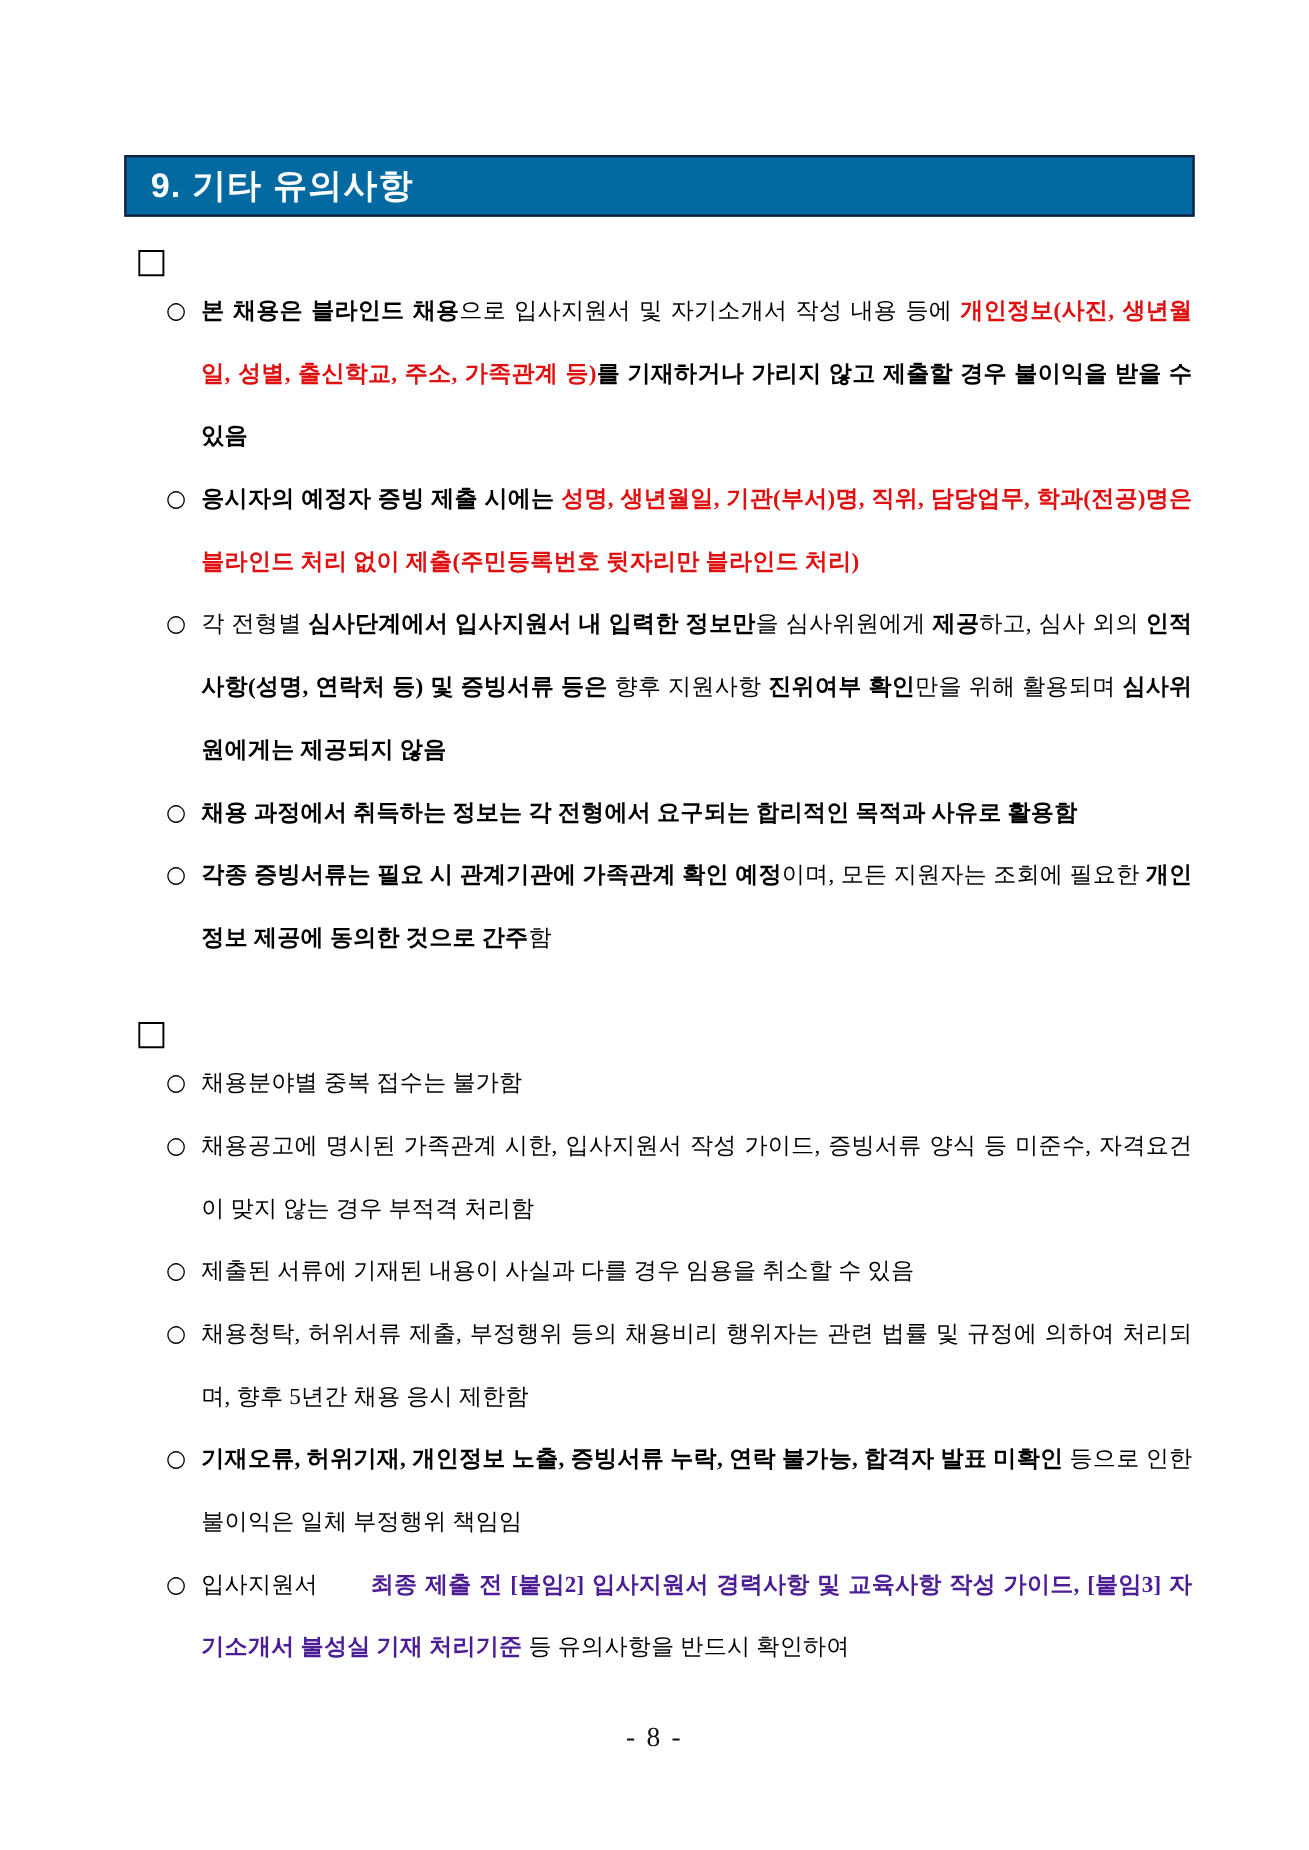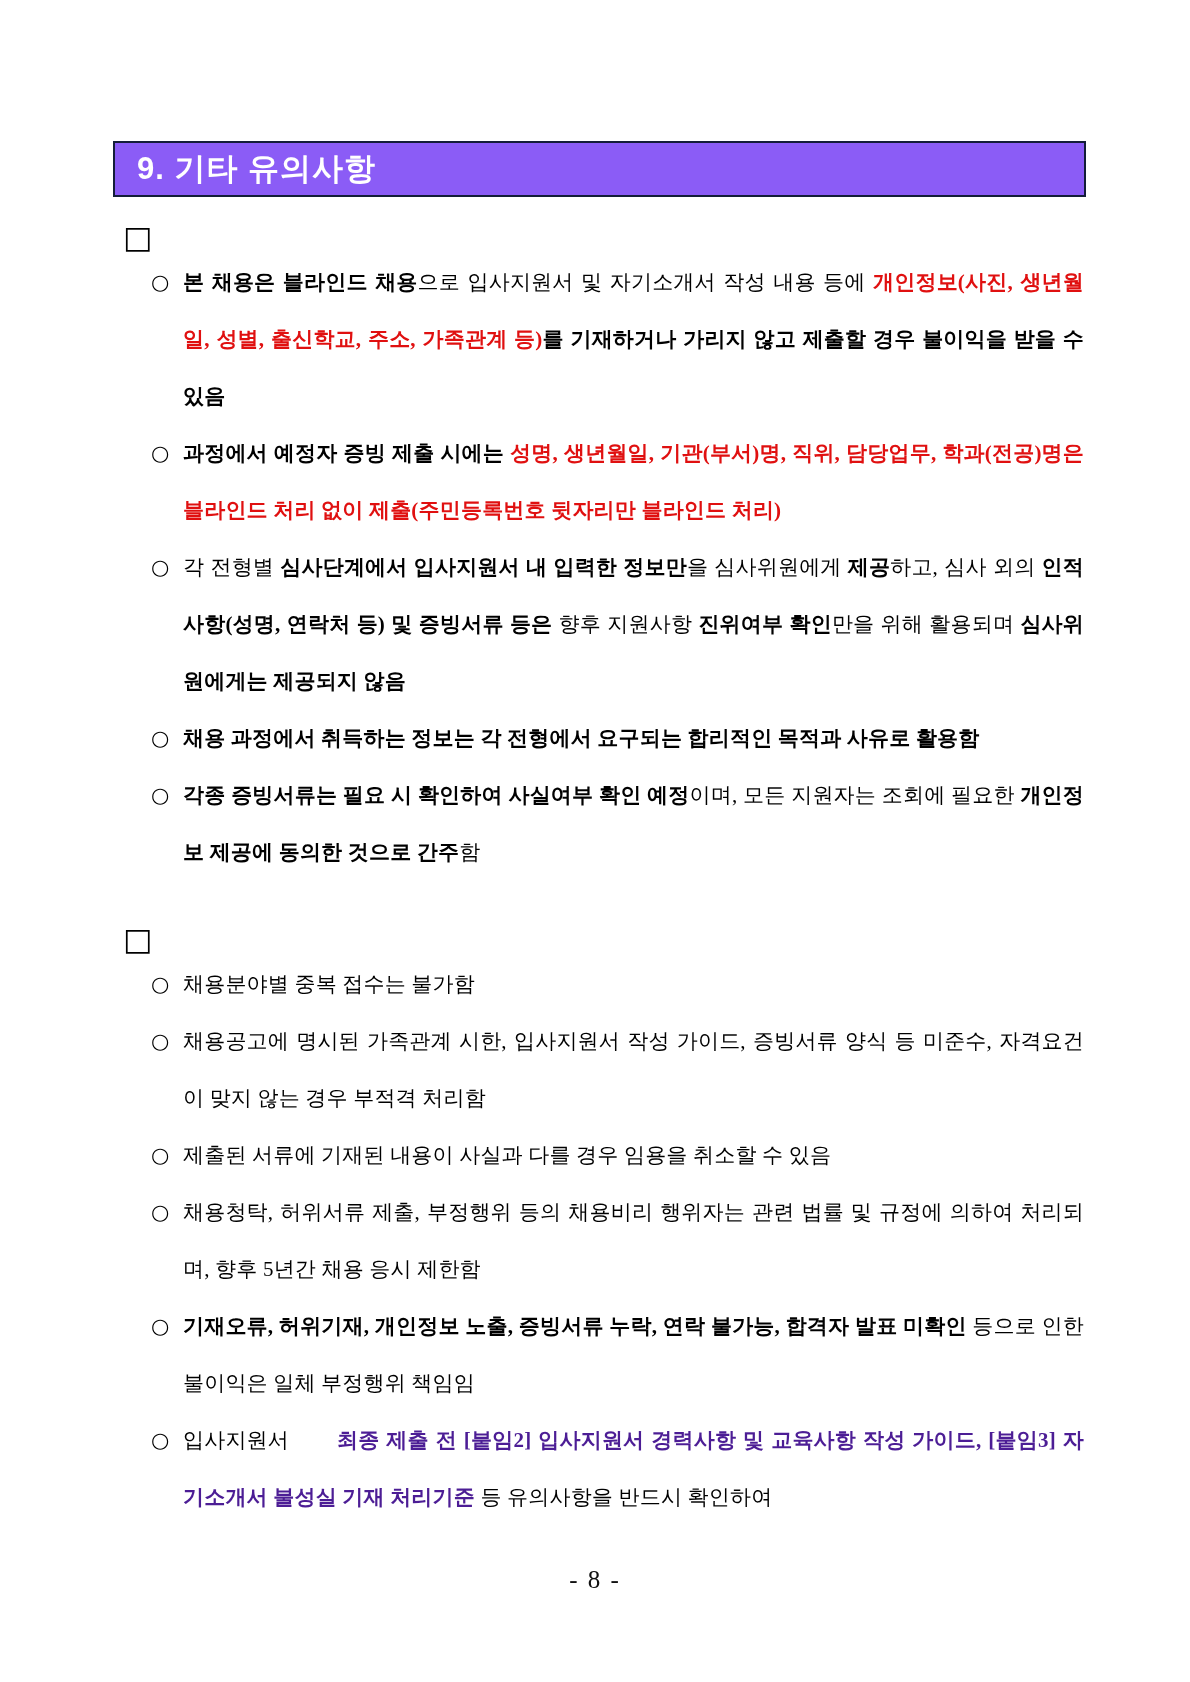--- a/index.html
+++ b/index.html
@@ -50,48 +50,48 @@
   .seg.rb{font-weight:bold;}
   .footer{
     position:absolute;left:0;top:1566px;width:100%;
     text-align:center;font-size:25px;letter-spacing:2px;color:#111;
   }
 </style>
 </head>
 <body>
 
 <div class="content">
-  <div class="title-bar" style="background: #8b5cf6; border-color: rgb(20, 29, 58);">
+  <div class="title-bar" style="background: #0369a1; border-color: rgb(20, 29, 58);">
     <span>9. 기타 유의사항</span>
   </div>
 
   <div id="sections-root">
       <section class="section">
         <div class="sec-head">
           <span class="sq">□</span>
         </div>
         <div class="bullet">
           <span class="marker">○</span>
           <p class="btext"><span class="seg b">본 채용은 블라인드 채용</span><span class="seg n">으로 입사지원서 및 자기소개서 작성 내용 등에 </span><span class="seg rb" style="color: rgb(224, 16, 16);">개인정보(사진, 생년월일, 성별, 출신학교, 주소, 가족관계 등)</span><span class="seg b">를 기재하거나 가리지 않고 제출할 경우 불이익을 받을 수 있음</span></p>
         </div>
         <div class="bullet">
           <span class="marker">○</span>
-          <p class="btext"><span class="seg b">과정에서 예정자 증빙 제출 시에는 </span><span class="seg rb" style="color: rgb(224, 16, 16);">성명, 생년월일, 기관(부서)명, 직위, 담당업무, 학과(전공)명은 블라인드 처리 없이 제출(주민등록번호 뒷자리만 블라인드 처리)</span></p>
+          <p class="btext"><span class="seg b">응시자의 예정자 증빙 제출 시에는 </span><span class="seg rb" style="color: rgb(224, 16, 16);">성명, 생년월일, 기관(부서)명, 직위, 담당업무, 학과(전공)명은 블라인드 처리 없이 제출(주민등록번호 뒷자리만 블라인드 처리)</span></p>
         </div>
         <div class="bullet">
           <span class="marker">○</span>
           <p class="btext"><span class="seg n">각 전형별 </span><span class="seg b">심사단계에서 입사지원서 내 입력한 정보만</span><span class="seg n">을 심사위원에게 </span><span class="seg b">제공</span><span class="seg n">하고, 심사 외의 </span><span class="seg b">인적사항(성명, 연락처 등) 및 증빙서류 등은</span><span class="seg n"> 향후 지원사항 </span><span class="seg b">진위여부 확인</span><span class="seg n">만을 위해 활용되며 </span><span class="seg b">심사위원에게는 제공되지 않음</span></p>
         </div>
         <div class="bullet">
           <span class="marker">○</span>
           <p class="btext"><span class="seg b">채용 과정에서 취득하는 정보는 각 전형에서 요구되는 합리적인 목적과 사유로 활용함</span></p>
         </div>
         <div class="bullet">
           <span class="marker">○</span>
-          <p class="btext"><span class="seg b">각종 증빙서류는 필요 시 확인하여 사실여부 확인 예정</span><span class="seg n">이며, 모든 지원자는 조회에 필요한 </span><span class="seg b">개인정보 제공에 동의한 것으로 간주</span><span class="seg n">함</span></p>
+          <p class="btext"><span class="seg b">각종 증빙서류는 필요 시 관계기관에 가족관계 확인 예정</span><span class="seg n">이며, 모든 지원자는 조회에 필요한 </span><span class="seg b">개인정보 제공에 동의한 것으로 간주</span><span class="seg n">함</span></p>
         </div>
       </section>
       <section class="section">
         <div class="sec-head">
           <span class="sq">□</span>
         </div>
         <div class="bullet">
           <span class="marker">○</span>
           <p class="btext"><span class="seg n">채용분야별 중복 접수는 불가함</span></p>
         </div>

